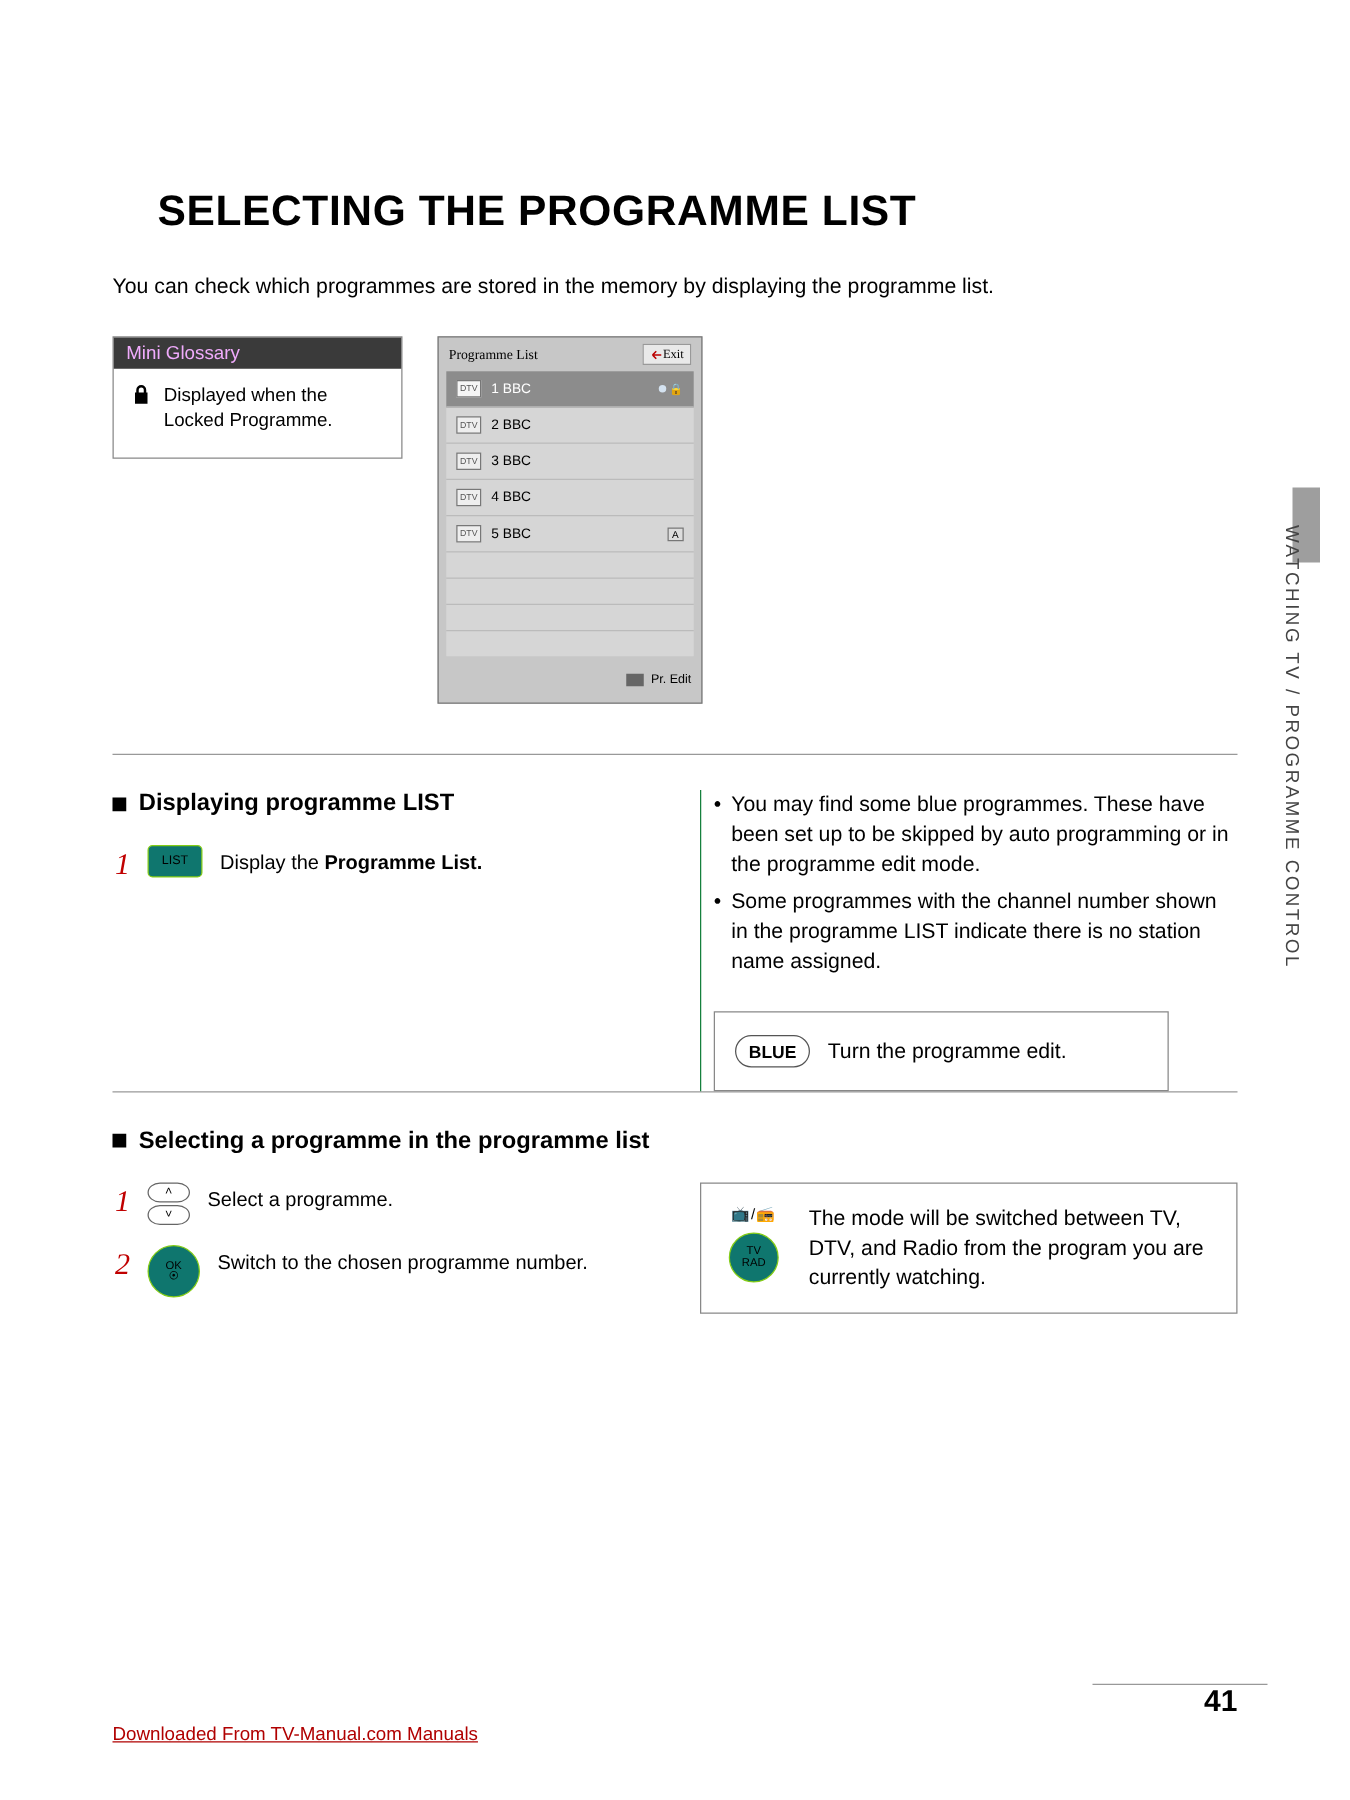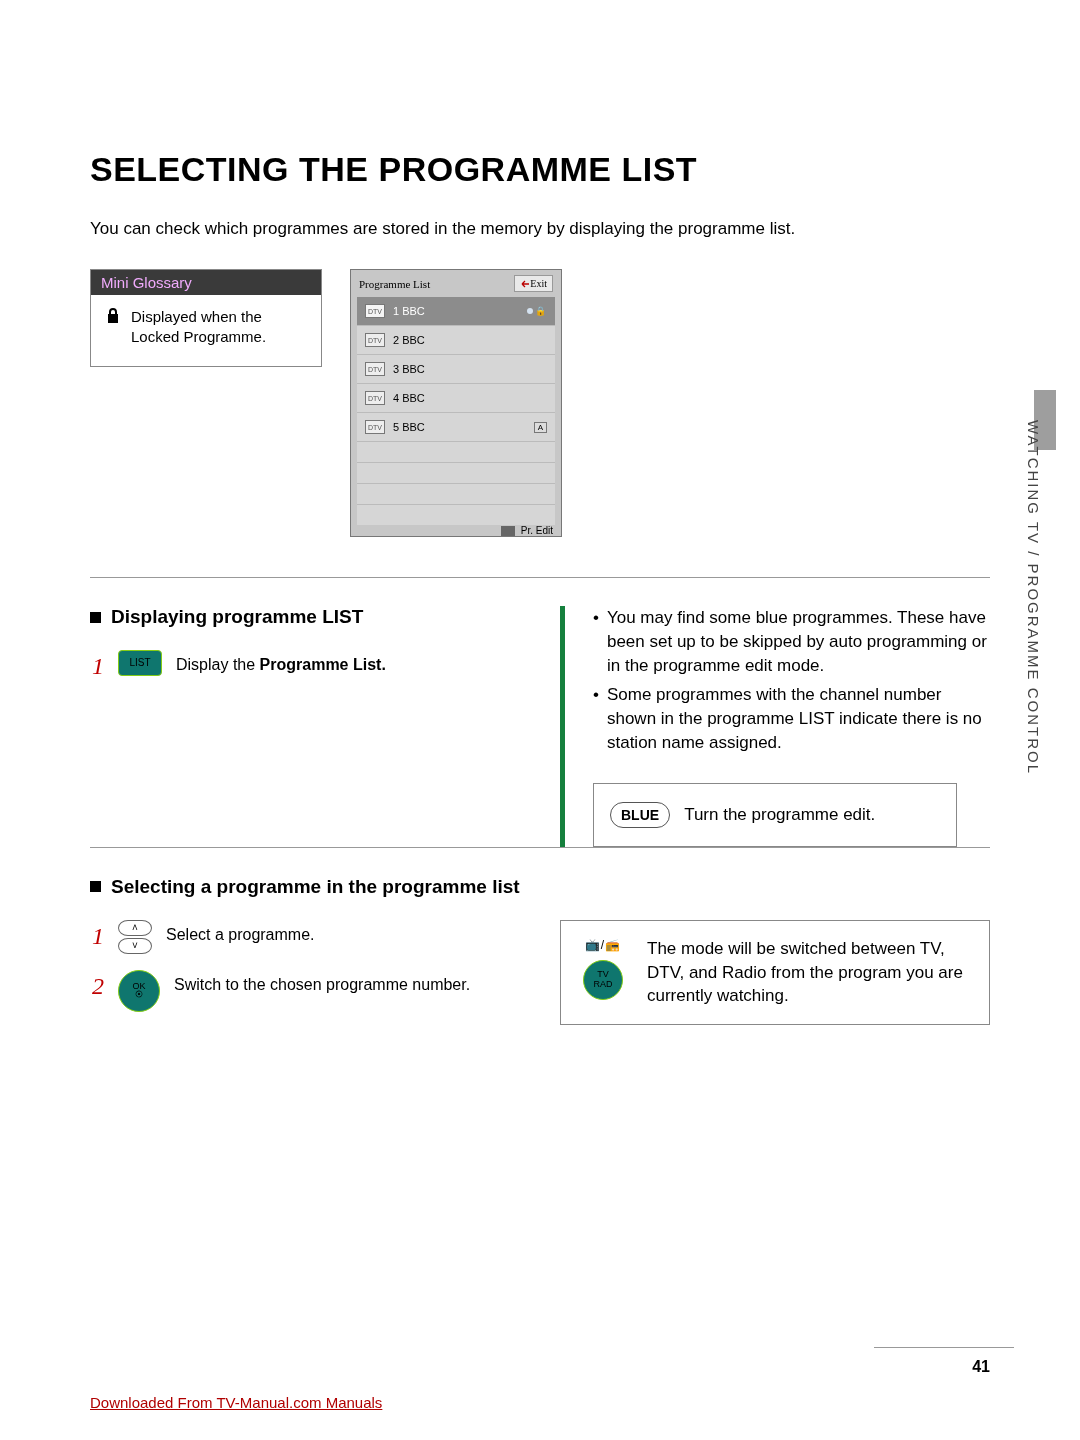--- a/index.html
+++ b/index.html
@@ -13,20 +13,21 @@
     height: 1440px;
     position: relative;
     box-sizing: border-box;
     padding: 150px 90px 40px 90px;
   }
   .title {
     font-size: 34px;
     font-weight: bold;
     letter-spacing: 0.5px;
     margin-bottom: 30px;
+    margin-left: 36px;
   }
   .intro {
     font-size: 17px;
     margin-bottom: 30px;
   }
   .top-panels {
     display: flex;
     gap: 28px;
     align-items: flex-start;
     margin-bottom: 40px;
@@ -106,21 +107,21 @@
   .row-icons { margin-left:auto; display:flex; gap:3px; align-items:center; }
   .row-dot { width:6px; height:6px; border-radius:50%; background:#d4e2f0; }
   .row-lock { font-size:9px; color:#ddd; }
   .row-a { border:1px solid #777; background:#ddd; font-size:8px; padding:0 3px; margin-left:auto; }
   .osd-empty { height:20px; border-bottom:1px solid #bbb; }
   .osd-footer {
     display:flex;
     justify-content:flex-end;
     align-items:center;
     gap:6px;
-    padding:0 8px;
+    padding:13px 8px;
     font-size:10px;
   }
   .osd-footer-swatch { width:14px; height:10px; background:#666; }
   hr.section-rule {
     border: none;
     border-top: 1px solid #999;
     margin: 0 0 28px 0;
   }
   .section-heading {
     font-size: 19px;
@@ -130,21 +131,21 @@
     gap:10px;
     margin-bottom: 22px;
   }
   .bullet-sq { width:11px; height:11px; background:#000; display:inline-block; }
   .two-col {
     display:flex;
     gap: 40px;
     align-items:flex-start;
   }
   .left-col { flex: 0 0 430px; }
-  .right-col { flex: 1; border-left: 5px solid #15803d; padding-left: 28px; }
+  .right-col { flex: 1; border-left: 1px solid #15803d; padding-left: 10px; }
   .step {
     display:flex;
     align-items:flex-start;
     gap: 14px;
     margin-bottom: 16px;
   }
   .step-num {
     color:#c00000;
     font-size:24px;
     font-family: "Times New Roman", serif;
@@ -243,26 +244,26 @@
     font-size: 15px;
     letter-spacing: 2px;
     color:#444;
     position:absolute;
     top:0; right:0;
   }
   .page-num {
     position:absolute;
     bottom: 64px;
     right: 90px;
-    font-size: 16px;
+    font-size: 24px;
     font-weight: bold;
   }
   .footer-link {
     position:absolute;
-    bottom: 29px;
+    bottom: 44px;
     left: 90px;
     font-size: 15px;
     color: #b00000;
     text-decoration: underline;
   }
   .footer-rule {
     position:absolute;
     bottom: 92px;
     right: 66px;
     width: 140px;

